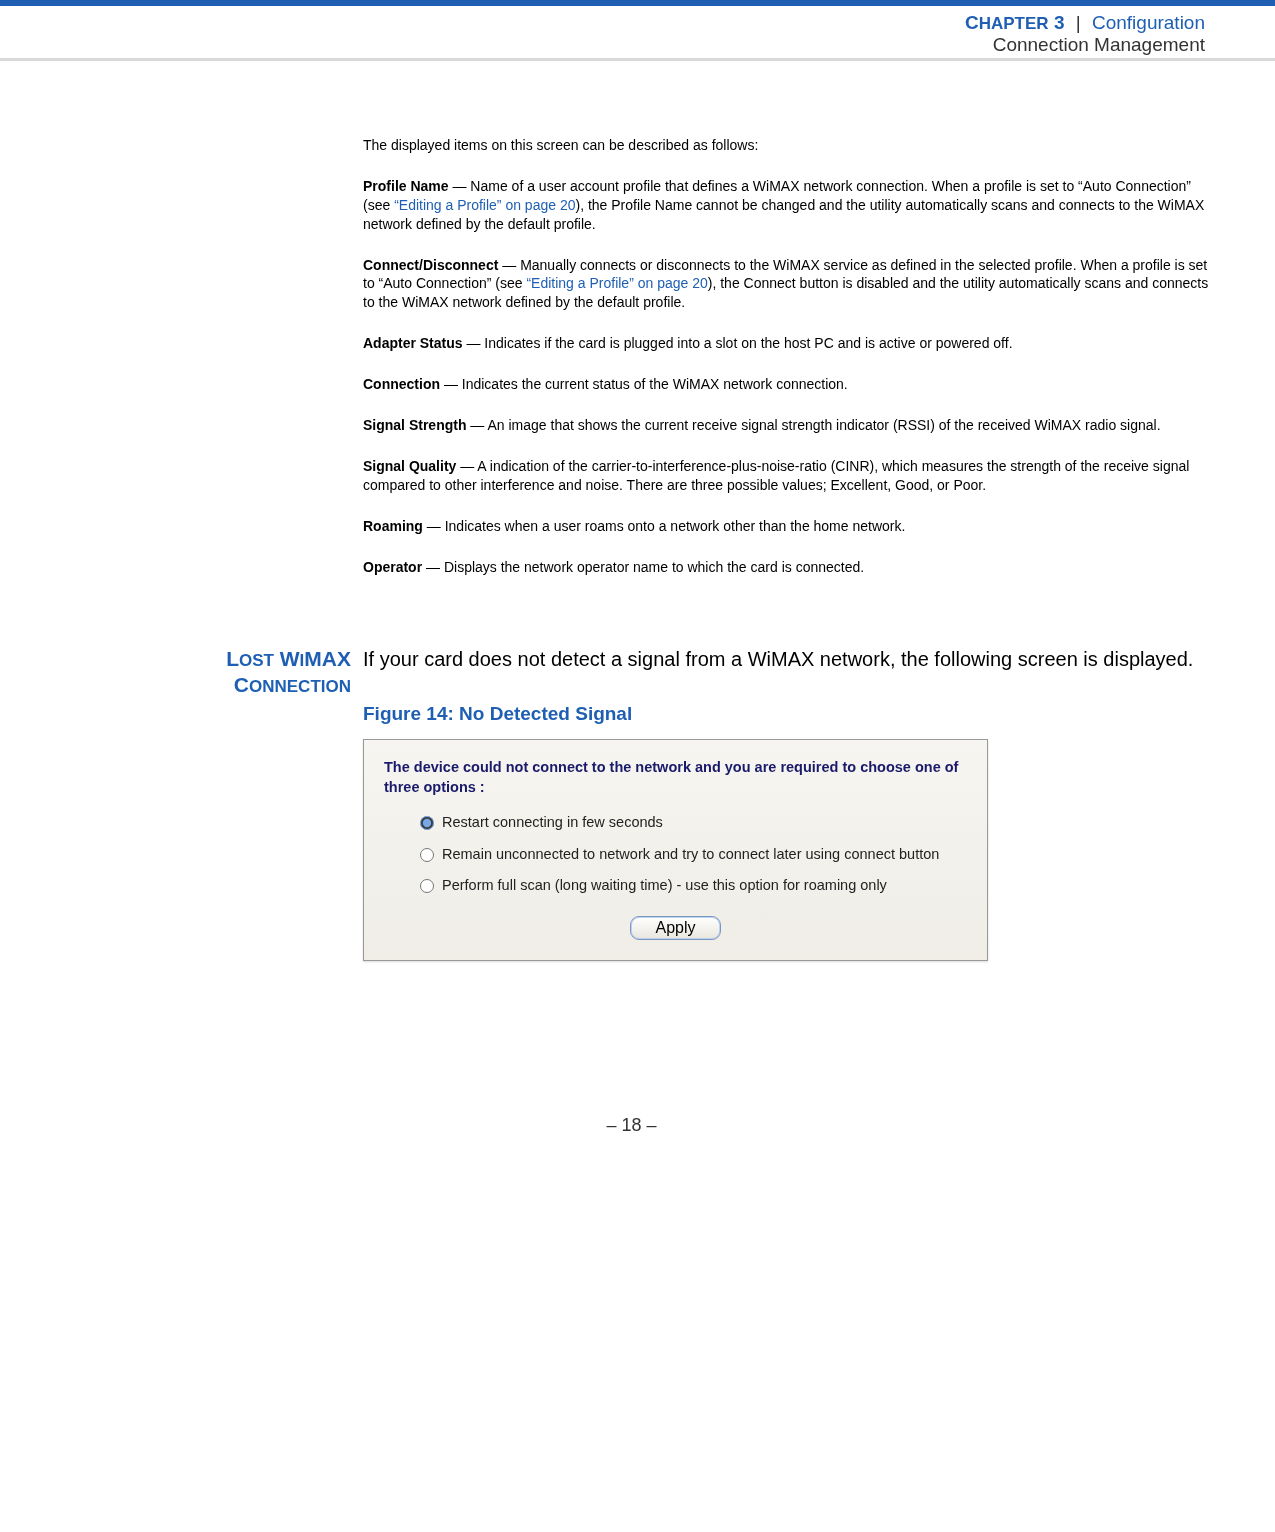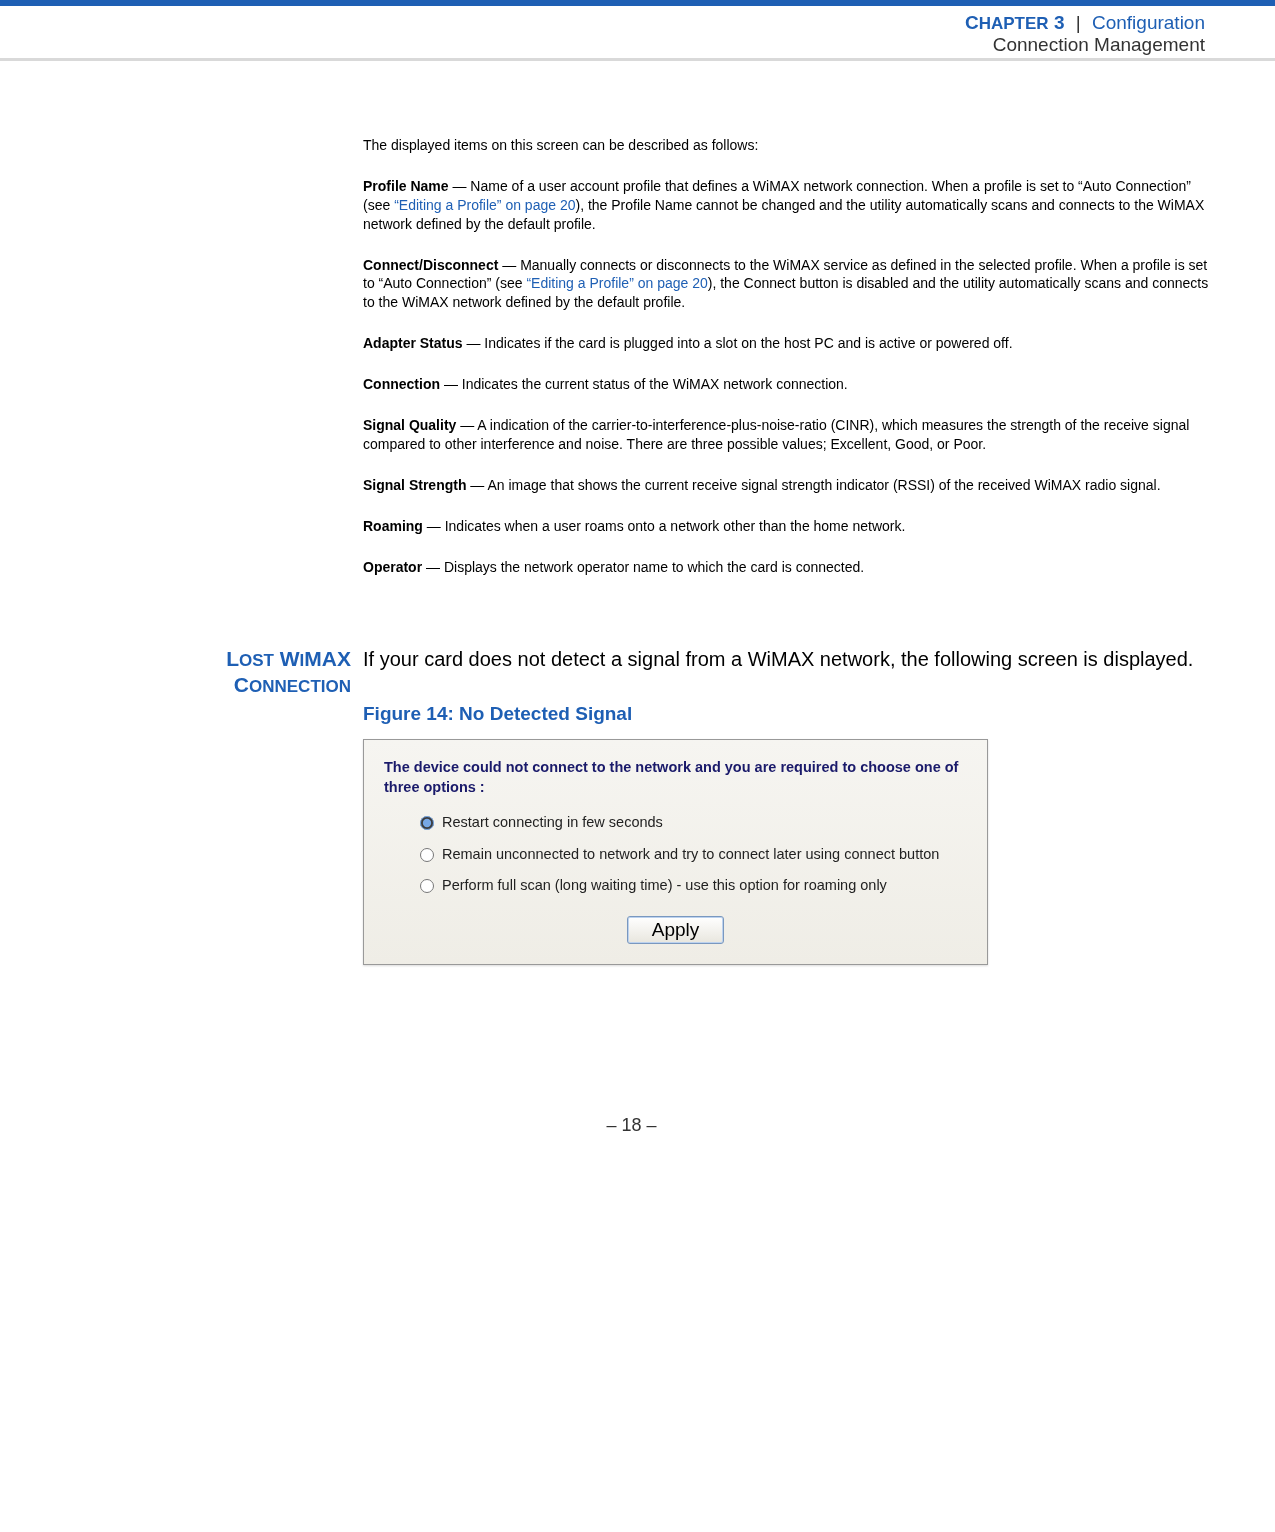--- a/index.html
+++ b/index.html
@@ -134,25 +134,25 @@
     }
     .radio-row label { color: #222; }
     .btn-row {
       display: flex;
       justify-content: center;
       margin-top: 20px;
       margin-bottom: 6px;
     }
     .apply-btn {
       padding: 2px 24px;
-      font-size: 19px;
+      font-size: 16px;
       font-family: Tahoma, Arial, sans-serif;
       background: linear-gradient(#fff, #e8e6de);
       border: 1px solid #7a98bf;
-      border-radius: 3px;
+      border-radius: 9px;
       box-shadow: 0 0 0 1px #bcd2ef inset;
     }
     .footer {
       position: absolute;
       bottom: 30px;
       left: 0;
       right: 12px;
       text-align: center;
       font-size: 18px;
       color: #333;
@@ -190,25 +190,25 @@
 
       <div class="para">
         <span class="term">Adapter Status</span><span> — Indicates if the card is plugged into a slot on the host PC and is active or powered off.</span>
       </div>
 
       <div class="para">
         <span class="term">Connection</span><span> — Indicates the current status of the WiMAX network connection.</span>
       </div>
 
       <div class="para">
+        <span class="term">Signal Strength</span><span> — An image that shows the current receive signal strength indicator (RSSI) of the received WiMAX radio signal.</span>
+      </div>
+
+      <div class="para">
         <span class="term">Signal Quality</span><span> — A indication of the carrier-to-interference-plus-noise-ratio (CINR), which measures the strength of the receive signal compared to other interference and noise. There are three possible values; Excellent, Good, or Poor.</span>
-      </div>
-
-      <div class="para">
-        <span class="term">Signal Strength</span><span> — An image that shows the current receive signal strength indicator (RSSI) of the received WiMAX radio signal.</span>
       </div>
 
       <div class="para">
         <span class="term">Roaming</span><span> — Indicates when a user roams onto a network other than the home network.</span>
       </div>
 
 
       <div class="para">
         <span class="term">Operator</span><span> — Displays the network operator name to which the card is connected.</span>
       </div>

